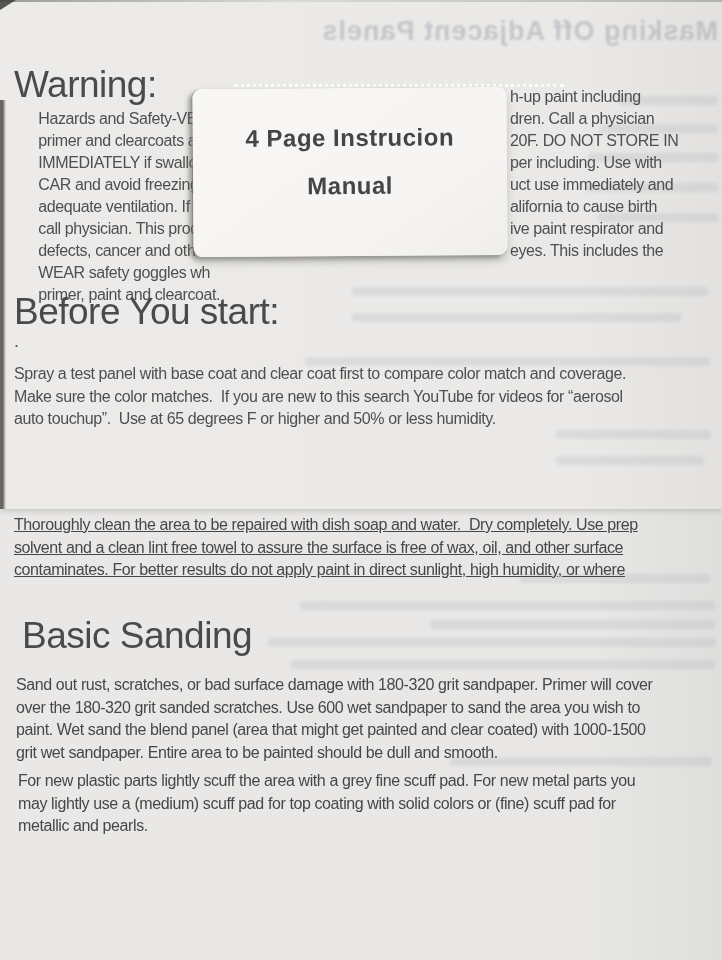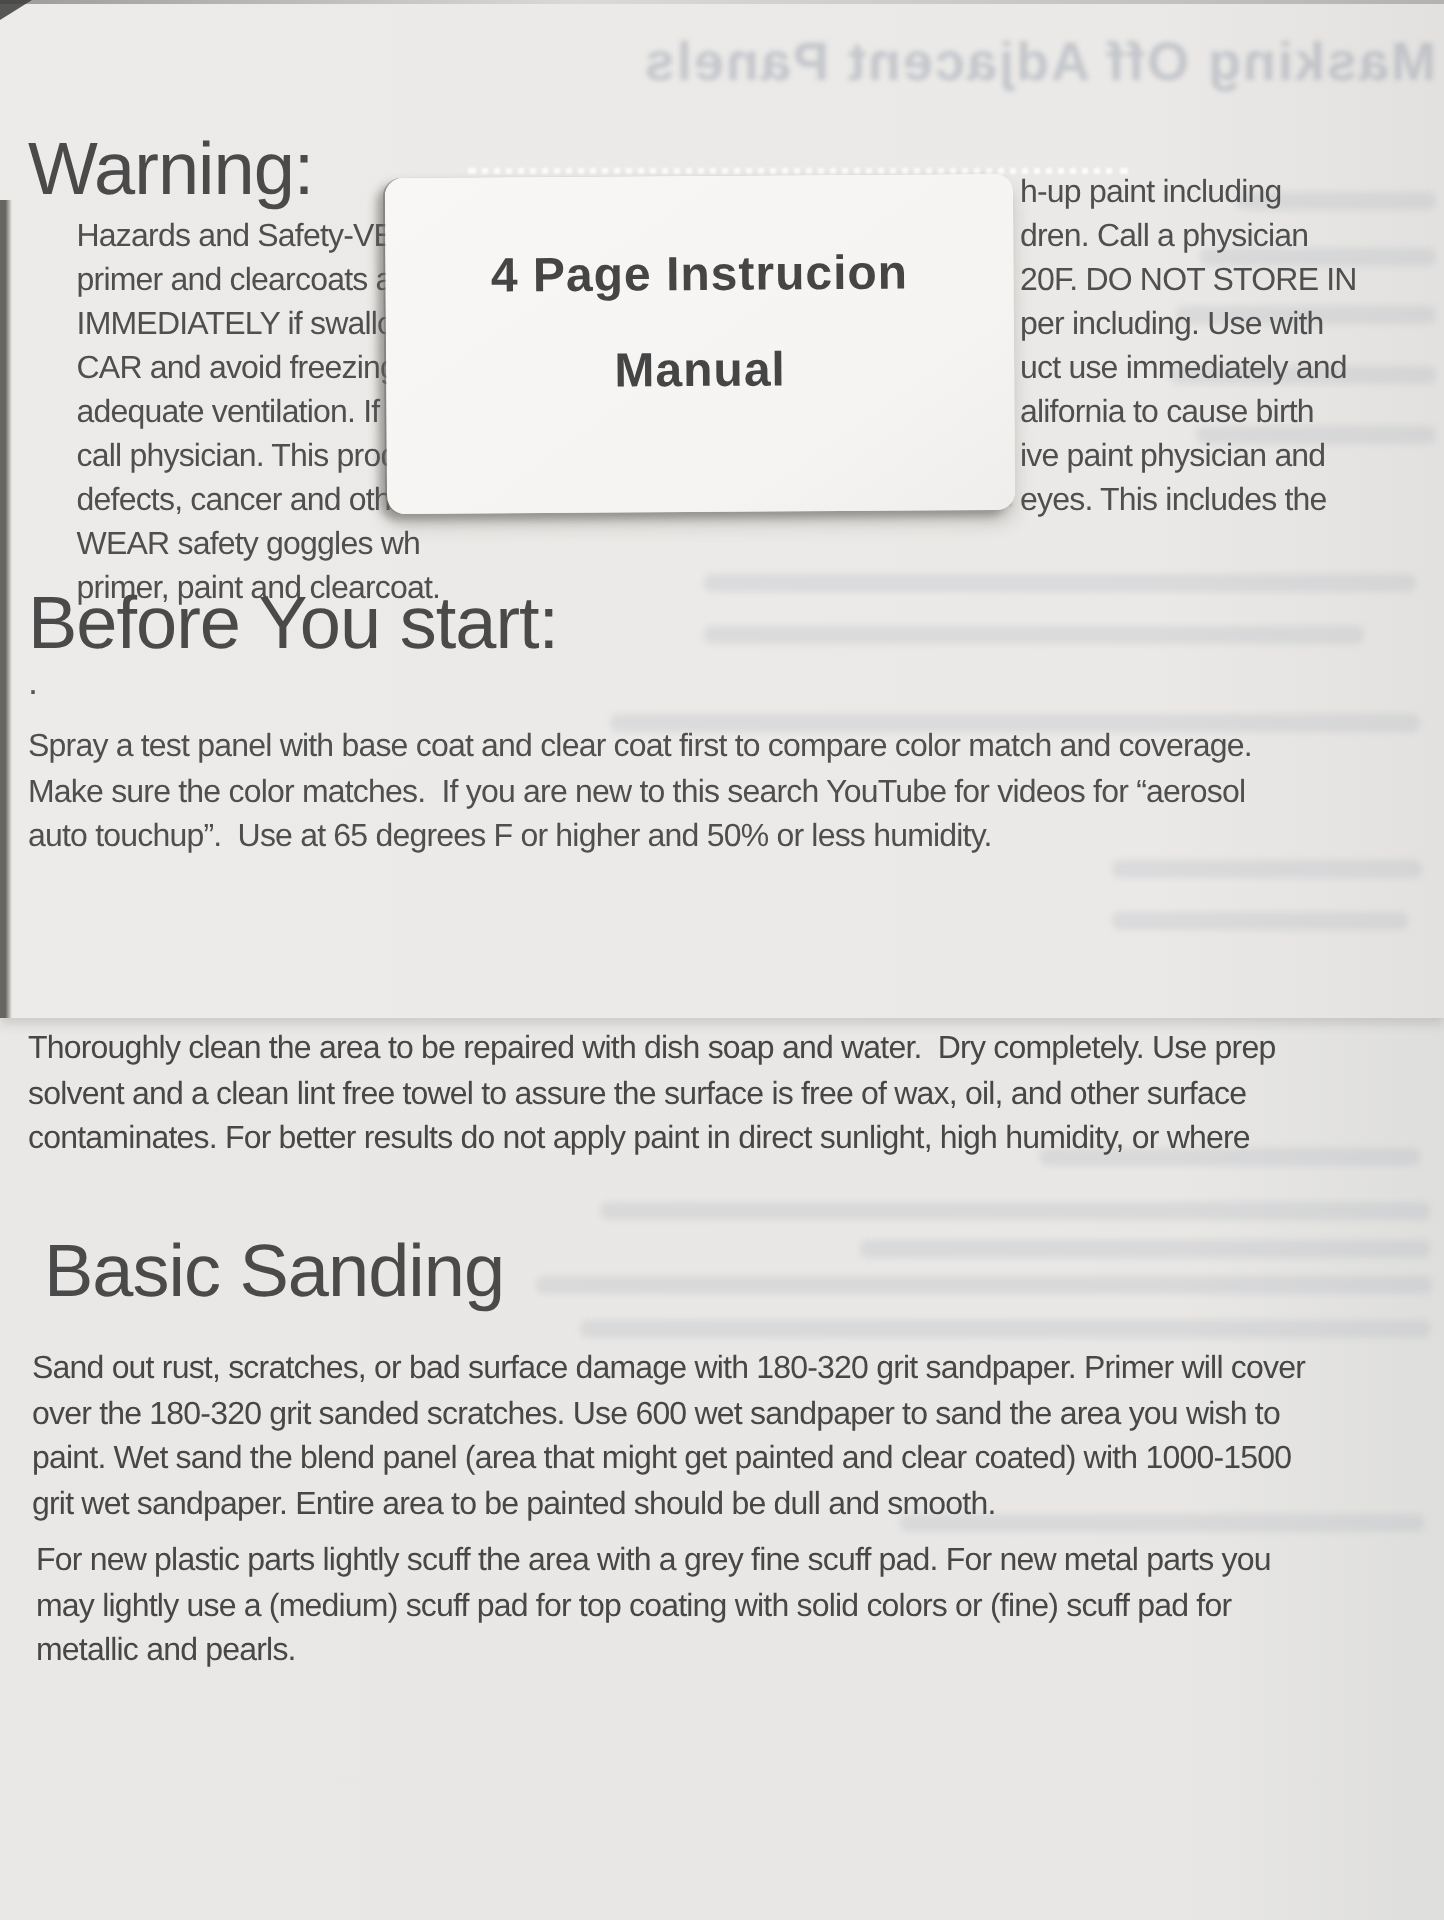--- a/index.html
+++ b/index.html
@@ -151,21 +151,21 @@
     <div class="w-row">
       <span>adequate ventilation. If</span>
       <span class="w-right">uct use immediately and</span>
     </div>
     <div class="w-row">
       <span>call physician. This produ</span>
       <span class="w-right">alifornia to cause birth</span>
     </div>
     <div class="w-row">
       <span>defects, cancer and othe</span>
-      <span class="w-right">ive paint physician and</span>
+      <span class="w-right">ive paint respirator and</span>
     </div>
     <div class="w-row">
       <span>WEAR safety goggles wh</span>
       <span class="w-right">eyes. This includes the</span>
     </div>
     <div class="w-row">
       <span>primer, paint and clearcoat.</span>
     </div>
   </div>
 
@@ -177,21 +177,21 @@
   </div>
 
   <div class="heading" style="top:291px;">Before You start:</div>
   <div class="stray-dot">.</div>
   <div class="para" style="top:363px;">
     <div class="line">Spray a test panel with base coat and clear coat first to compare color match and coverage.</div>
     <div class="line">Make sure the color matches.  If you are new to this search YouTube for videos for “aerosol</div>
     <div class="line">auto touchup”.  Use at 65 degrees F or higher and 50% or less humidity.</div>
   </div>
 
-  <div class="para para-dark" style="top:514px;">
+  <div class="para para-dark" style="top:514px;text-decoration:underline;">
     <div class="line">Thoroughly clean the area to be repaired with dish soap and water.  Dry completely. Use prep</div>
     <div class="line">solvent and a clean lint free towel to assure the surface is free of wax, oil, and other surface</div>
     <div class="line">contaminates. For better results do not apply paint in direct sunlight, high humidity, or where</div>
   </div>
 
   <div class="heading" style="top:615px;left:22px;">Basic Sanding</div>
   <div class="para para-dark" style="top:674px;left:16px;">
     <div class="line">Sand out rust, scratches, or bad surface damage with 180-320 grit sandpaper. Primer will cover</div>
     <div class="line">over the 180-320 grit sanded scratches. Use 600 wet sandpaper to sand the area you wish to</div>
     <div class="line">paint. Wet sand the blend panel (area that might get painted and clear coated) with 1000-1500</div>

